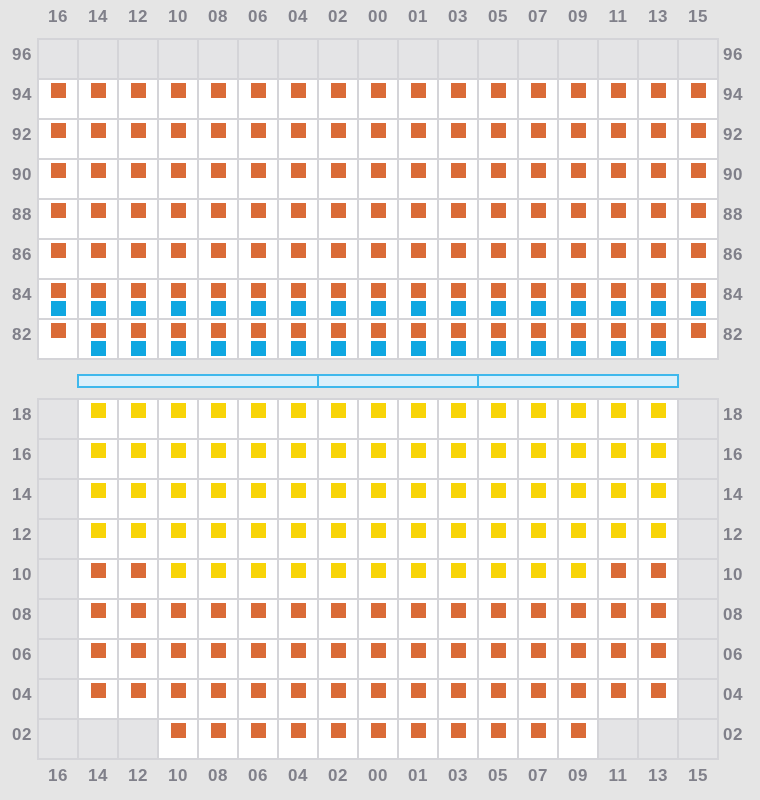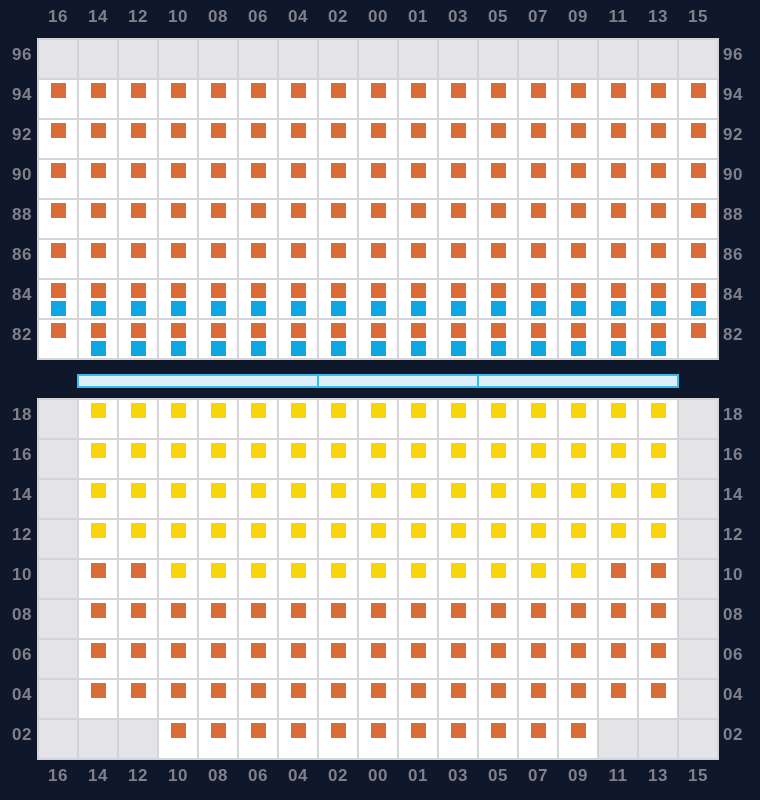--- a/index.html
+++ b/index.html
@@ -1,17 +1,17 @@
 <!DOCTYPE html>
 <html><head>
 <meta charset="utf-8">
 <style>
   html,body{margin:0;padding:0;background:#000;}
   .stage{
-    position:relative;width:760px;height:800px;background:#0f172a;overflow:hidden;
+    position:relative;width:760px;height:800px;background:#e5e5e5;overflow:hidden;
     font-family:"Liberation Sans", sans-serif;
   }
   .axis-label{
     position:absolute;color:#80808A;font-size:17px;font-weight:700;
     letter-spacing:0.5px;line-height:26px;height:26px;
   }
   .col-label{text-align:center;width:40px;}
   .row-label-left{width:32px;text-align:right;}
   .row-label-right{width:36px;text-align:left;}
   .grid{

